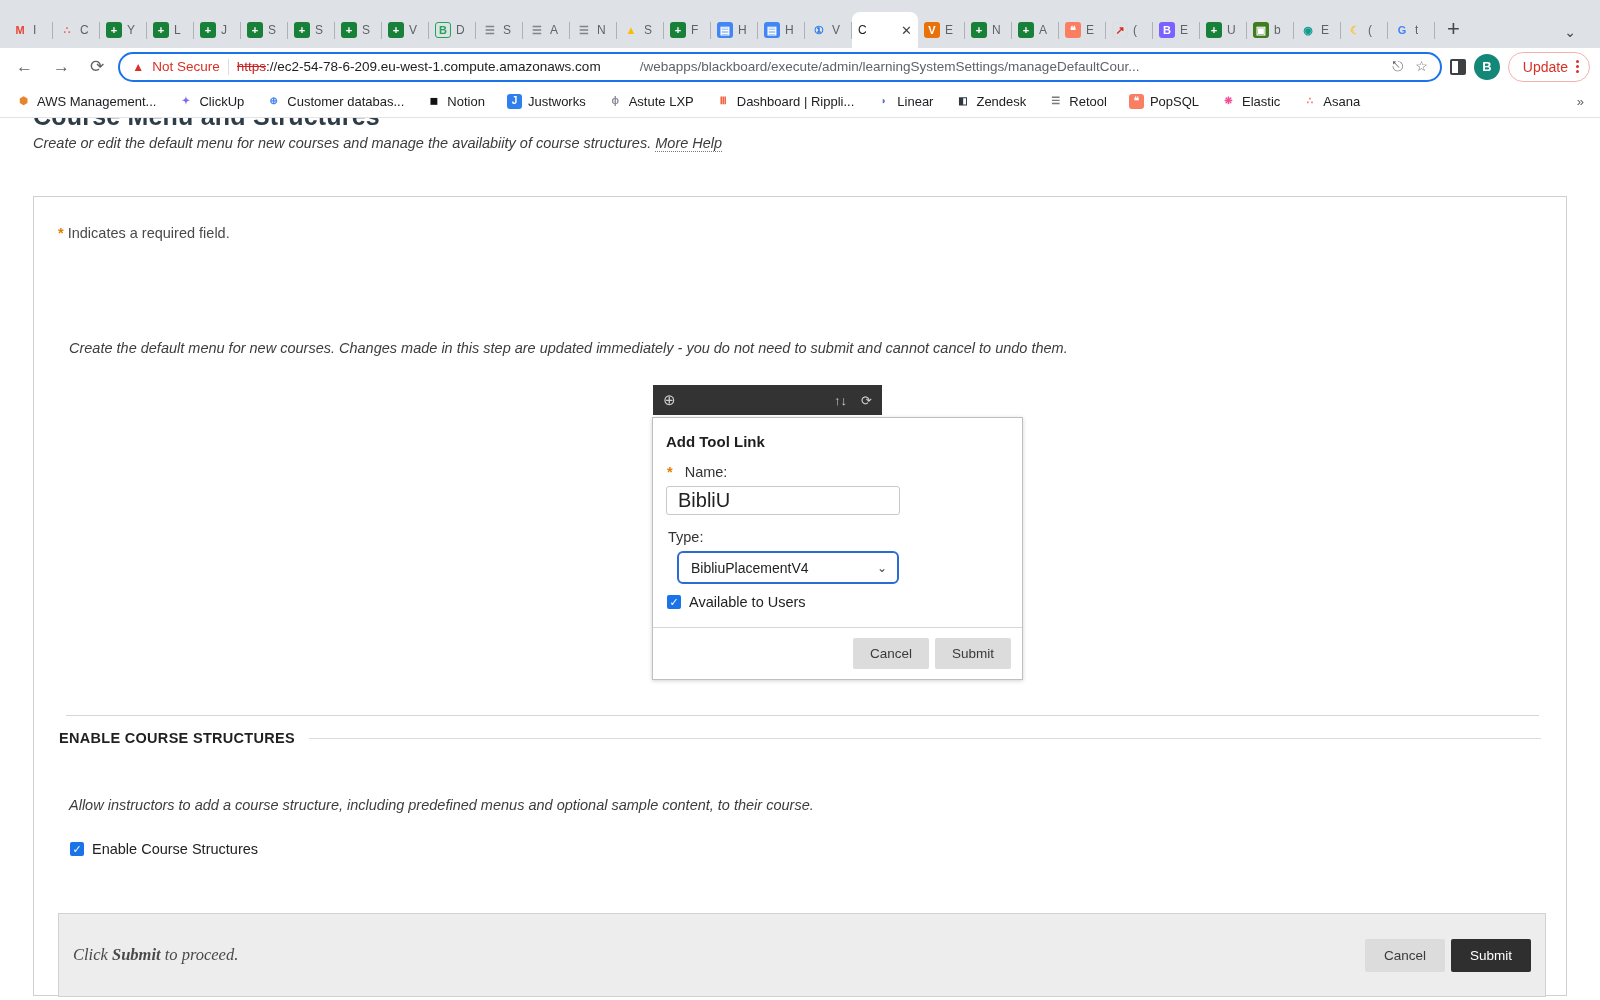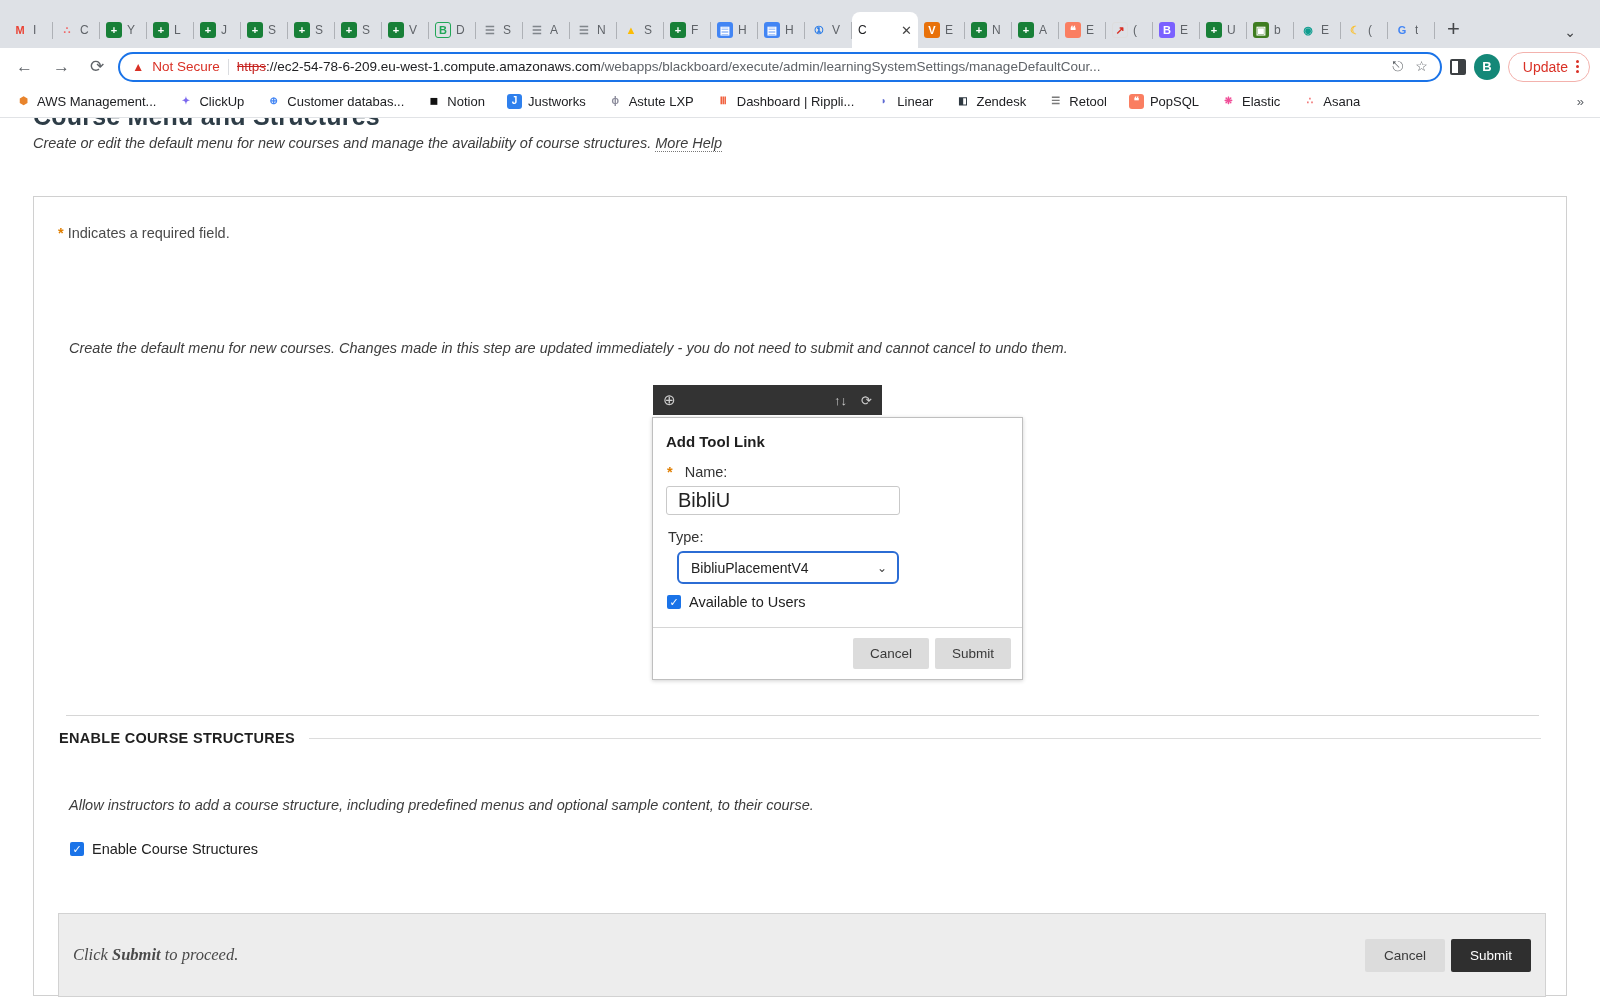--- a/index.html
+++ b/index.html
@@ -22,21 +22,21 @@
 
   .toolbar { height:37px; background:#fff; display:flex; align-items:center; padding:0 10px; gap:8px; }
   .navbtn { font-size:17px; color:#5f6368; padding:0 6px; cursor:pointer; }
   .omnibox { flex:1; height:30px; border:2px solid #1a73e8; border-radius:16px;
     display:flex; align-items:center; padding:0 12px; gap:8px; font-size:14px; color:#202124; min-width:0; }
   .warn-tri { color:#d93025; font-size:12px; }
   .notsecure { color:#d93025; font-size:13.5px; white-space:nowrap; }
   .omni-sep { width:1px; height:16px; background:#dadce0; }
   .url { white-space:nowrap; overflow:hidden; text-overflow:ellipsis; color:#202124; font-size:13.5px; }
   .url .https { color:#c5221f; text-decoration:line-through; }
-  .url .path { color:#5f6368; }
+  .url .path { color:#5f6368;margin-left:39px; }
   .omni-actions { margin-left:auto; display:flex; gap:12px; color:#5f6368; font-size:14px; }
   .sidepanel-icon { width:16px; height:16px; border:2px solid #3c4043; border-radius:2px; position:relative; cursor:pointer; }
   .sidepanel-icon:before { content:""; position:absolute; right:0; top:0; bottom:0; width:6px; background:#3c4043; }
   .avatar { width:26px; height:26px; border-radius:50%; background:#148878; color:#fff;
     display:flex; align-items:center; justify-content:center; font-size:13px; font-weight:bold; cursor:pointer; }
   .update-pill { border:1.5px solid #f3b2ad; color:#d93025; border-radius:16px; height:30px;
     display:flex; align-items:center; gap:8px; padding:0 10px 0 14px; font-size:14px; cursor:pointer; background:#fff; }
   .kebab { display:flex; flex-direction:column; gap:2px; }
   .kebab i { width:3px; height:3px; border-radius:50%; background:#d93025; }
 

